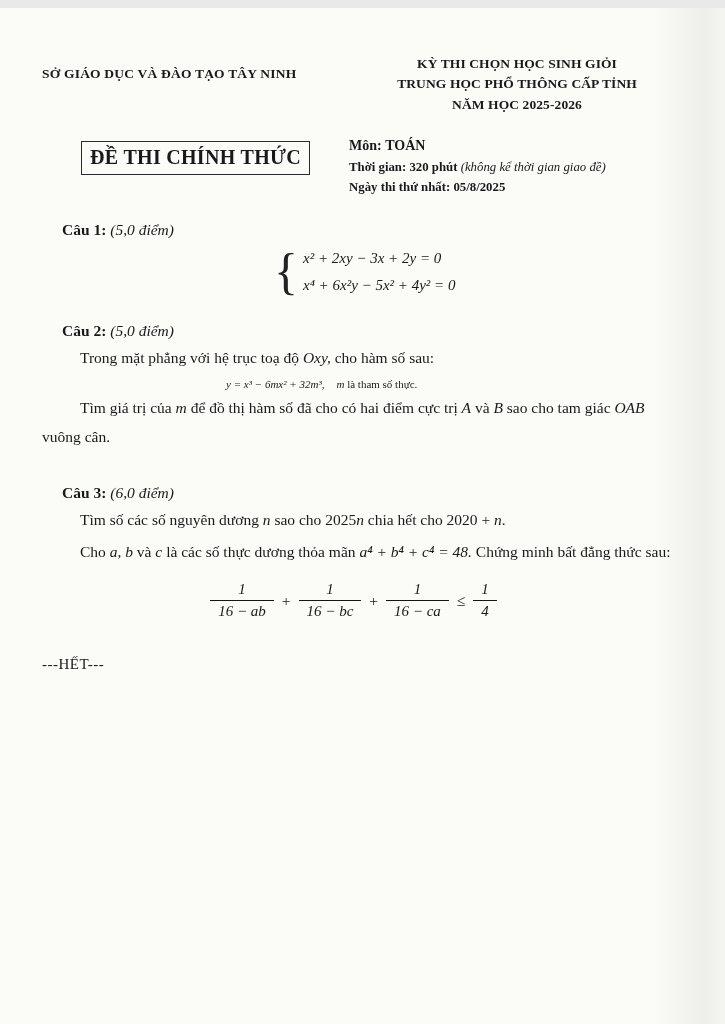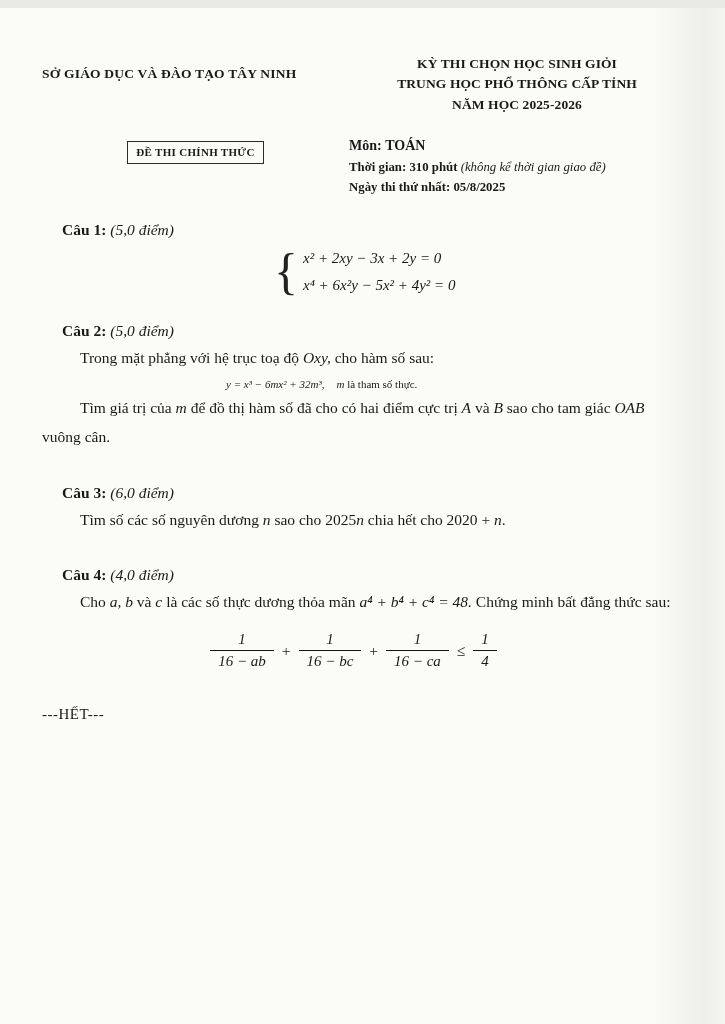--- a/index.html
+++ b/index.html
@@ -12,21 +12,21 @@
     color:#19191a;
     box-sizing:border-box;
     padding:46px 40px 0 42px;
     overflow:hidden;
   }
   .header-row { display:flex; justify-content:space-between; align-items:flex-start; }
   .h-left { width:318px; font-weight:700; font-size:13.5px; padding-top:12px; letter-spacing:.2px; }
   .h-right { width:348px; text-align:center; font-weight:700; font-size:13.5px; line-height:1.5; letter-spacing:.1px; }
   .row2 { display:flex; justify-content:space-between; margin-top:20px; }
   .box-wrap { width:318px; display:flex; justify-content:center; align-items:flex-start; padding-top:6px; }
-  .official-box { border:1.6px solid #2b2b2d; padding:4px 8px 5px; font-weight:700; font-size:11px; letter-spacing:.3px; }
+  .official-box { border:1.6px solid #2b2b2d; padding:4px 8px 5px; font-weight:700; font-size:20px; letter-spacing:.3px; }
   .meta { width:348px; font-size:12.8px; line-height:1.58; }
   .meta .m-line1 { font-size:14px; }
   .meta b { font-weight:700; }
   .meta i { font-style:italic; }
   .content { margin-top:14px; }
   .q-heading { margin-left:20px; margin-top:24px; font-size:15.5px; }
   .q-label { font-weight:700;text-align:right; }
   .q-points { font-style:italic; }
   .para { font-size:15.5px; line-height:1.85; text-indent:38px; margin:4px 0 0 0; }
   .para i { font-style:italic; }
@@ -55,21 +55,21 @@
       <div>NĂM HỌC 2025-2026</div>
     </div>
   </div>
 
   <div class="row2">
     <div class="box-wrap">
       <div class="official-box">ĐỀ THI CHÍNH THỨC</div>
     </div>
     <div class="meta">
       <div class="m-line1"><b>Môn:</b> <b>TOÁN</b></div>
-      <div><b>Thời gian:</b> <b>310 phút</b> <i>(không kể thời gian giao đề)</i></div>
+      <div><b>Thời gian:</b> <b>320 phút</b> <i>(không kể thời gian giao đề)</i></div>
       <div><b>Ngày thi thứ nhất:</b> <b>05/8/2025</b></div>
     </div>
   </div>
 
   <div class="content">
 
     <div class="q-heading"><span class="q-label">Câu 1:</span> <span class="q-points">(5,0 điểm)</span></div>
     <div class="system">
       <span class="brace">{</span>
       <span class="eqs">
@@ -79,21 +79,20 @@
     </div>
 
     <div class="q-heading"><span class="q-label">Câu 2:</span> <span class="q-points">(5,0 điểm)</span></div>
     <p class="para"><span>Trong mặt phẳng với hệ trục toạ độ </span><i>Oxy,</i><span> cho hàm số sau:</span></p>
     <div class="formula-line"><i>y = x³ − 6mx² + 32m³,</i><i class="gap">m</i><span> là tham số thực.</span></div>
     <p class="para"><span>Tìm giá trị của </span><i>m</i><span> để đồ thị hàm số đã cho có hai điểm cực trị </span><i>A</i><span> và </span><i>B</i><span> sao cho tam giác </span><i>OAB</i><span> vuông cân.</span></p>
 
     <div class="q-heading" style="margin-top:32px"><span class="q-label">Câu 3:</span> <span class="q-points">(6,0 điểm)</span></div>
     <p class="para"><span>Tìm số các số nguyên dương </span><i>n</i><span> sao cho 2025</span><i>n</i><span> chia hết cho 2020 + </span><i>n</i><span>.</span></p>
 
-    <div class="q-heading" style="margin-top:32px"><span class="q-label">Câu 4:</span> <span class="q-points">(4,0 điểm)</span></div>
     <p class="para"><span>Cho </span><i>a, b</i><span> và </span><i>c</i><span> là các số thực dương thỏa mãn </span><i>a⁴ + b⁴ + c⁴ = 48.</i><span> Chứng minh bất đẳng thức sau:</span></p>
 
     <div class="ineq">
       <span class="frac"><span class="num">1</span><span class="den">16 − ab</span></span><span class="op">+</span><span class="frac"><span class="num">1</span><span class="den">16 − bc</span></span><span class="op">+</span><span class="frac"><span class="num">1</span><span class="den">16 − ca</span></span><span class="op">≤</span><span class="frac"><span class="num">1</span><span class="den">4</span></span>
     </div>
 
     <div class="footer">---HẾT---</div>
 
   </div>
 </div>

